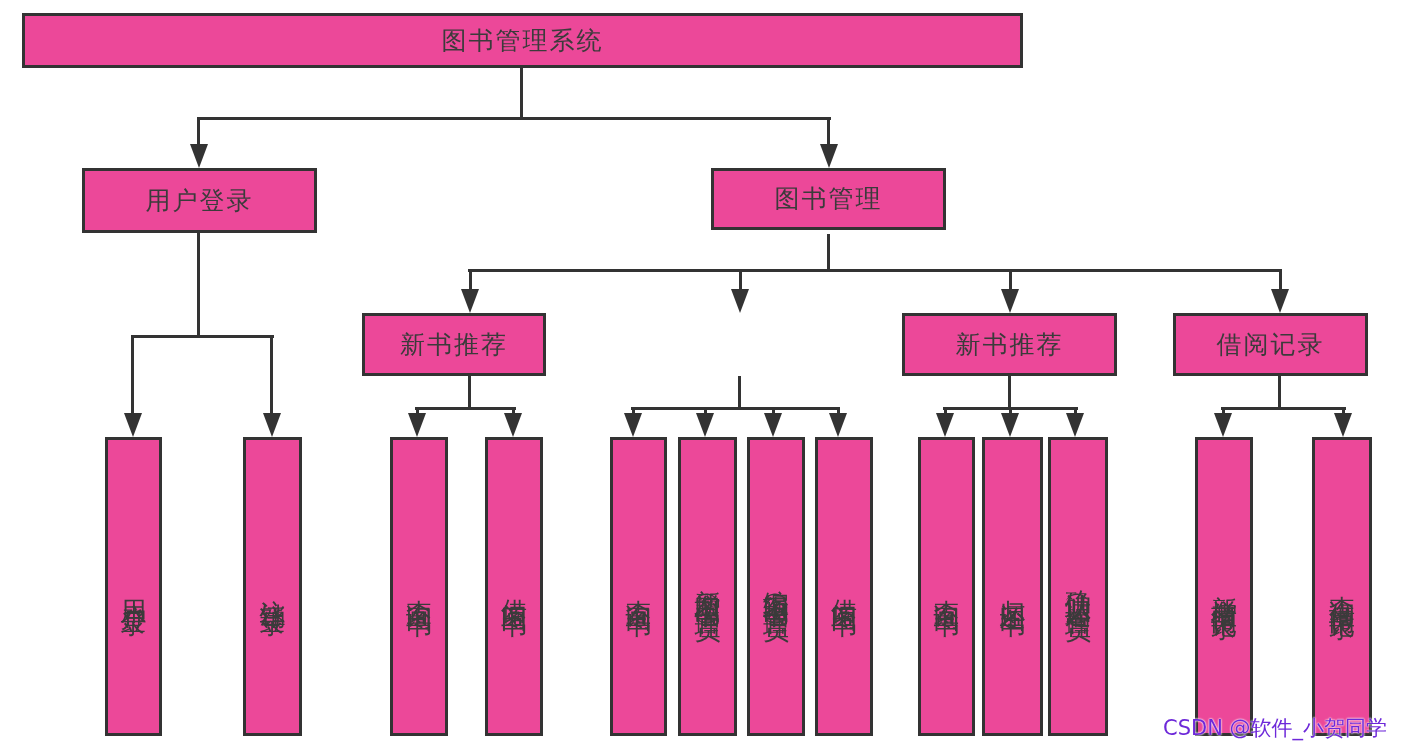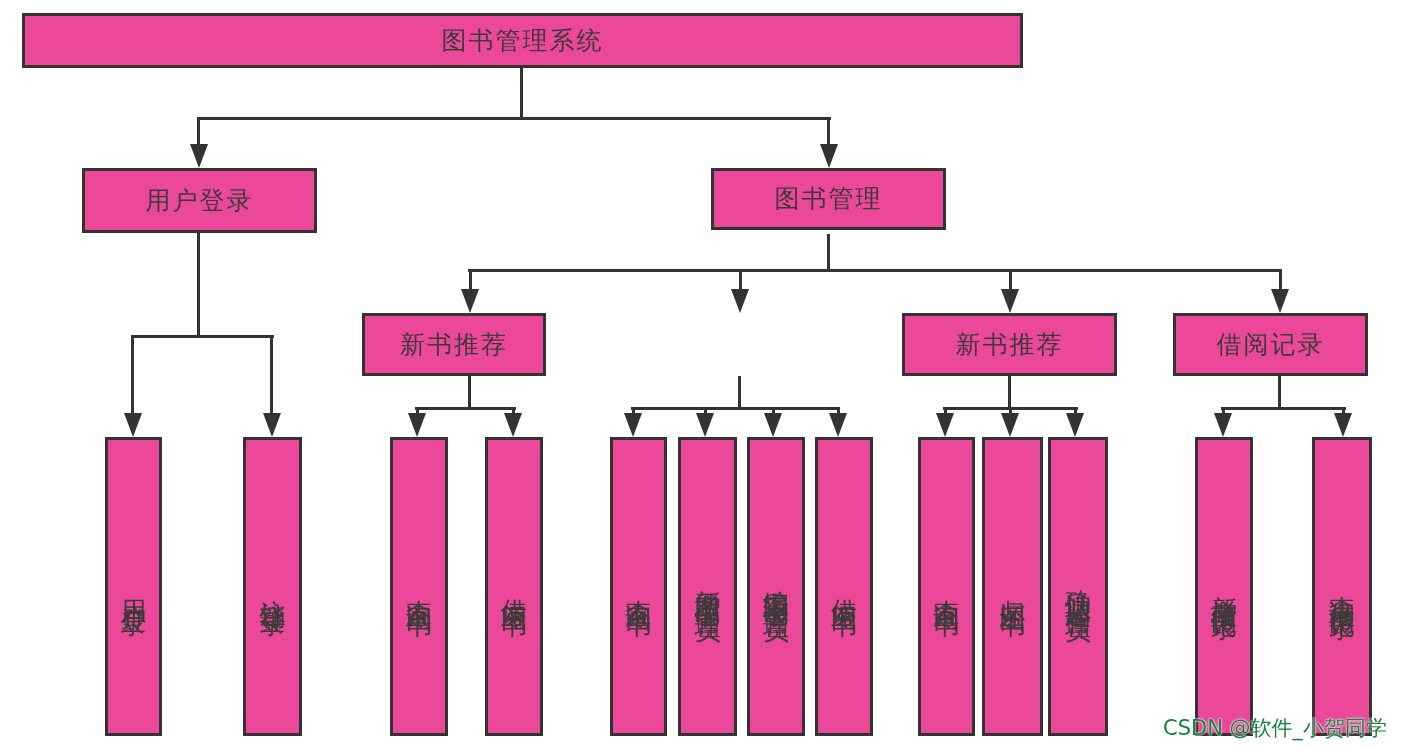--- a/index.html
+++ b/index.html
@@ -18,21 +18,21 @@
   }
   .vline{position:absolute;width:3px;background:#333333;}
   .hline{position:absolute;height:3px;background:#333333;}
   .arrow{
     position:absolute;width:0;height:0;
     border-left:9px solid transparent;border-right:9px solid transparent;
     border-top:24px solid #333333;
   }
   .watermark{
     position:absolute;left:1163px;top:714px;z-index:5;white-space:nowrap;
-    font-size:21px;color:#15803d;
+    font-size:21px;color:#6d28d9;
     text-shadow:0 0 2px #ffffff,0 0 2px #ffffff;
   }
 </style>
 </head>
 <body>
 
 <div class="canvas">
 
   <div class="box" style="left:22px;top:13px;width:1001px;height:55px">图书管理系统</div>
 

